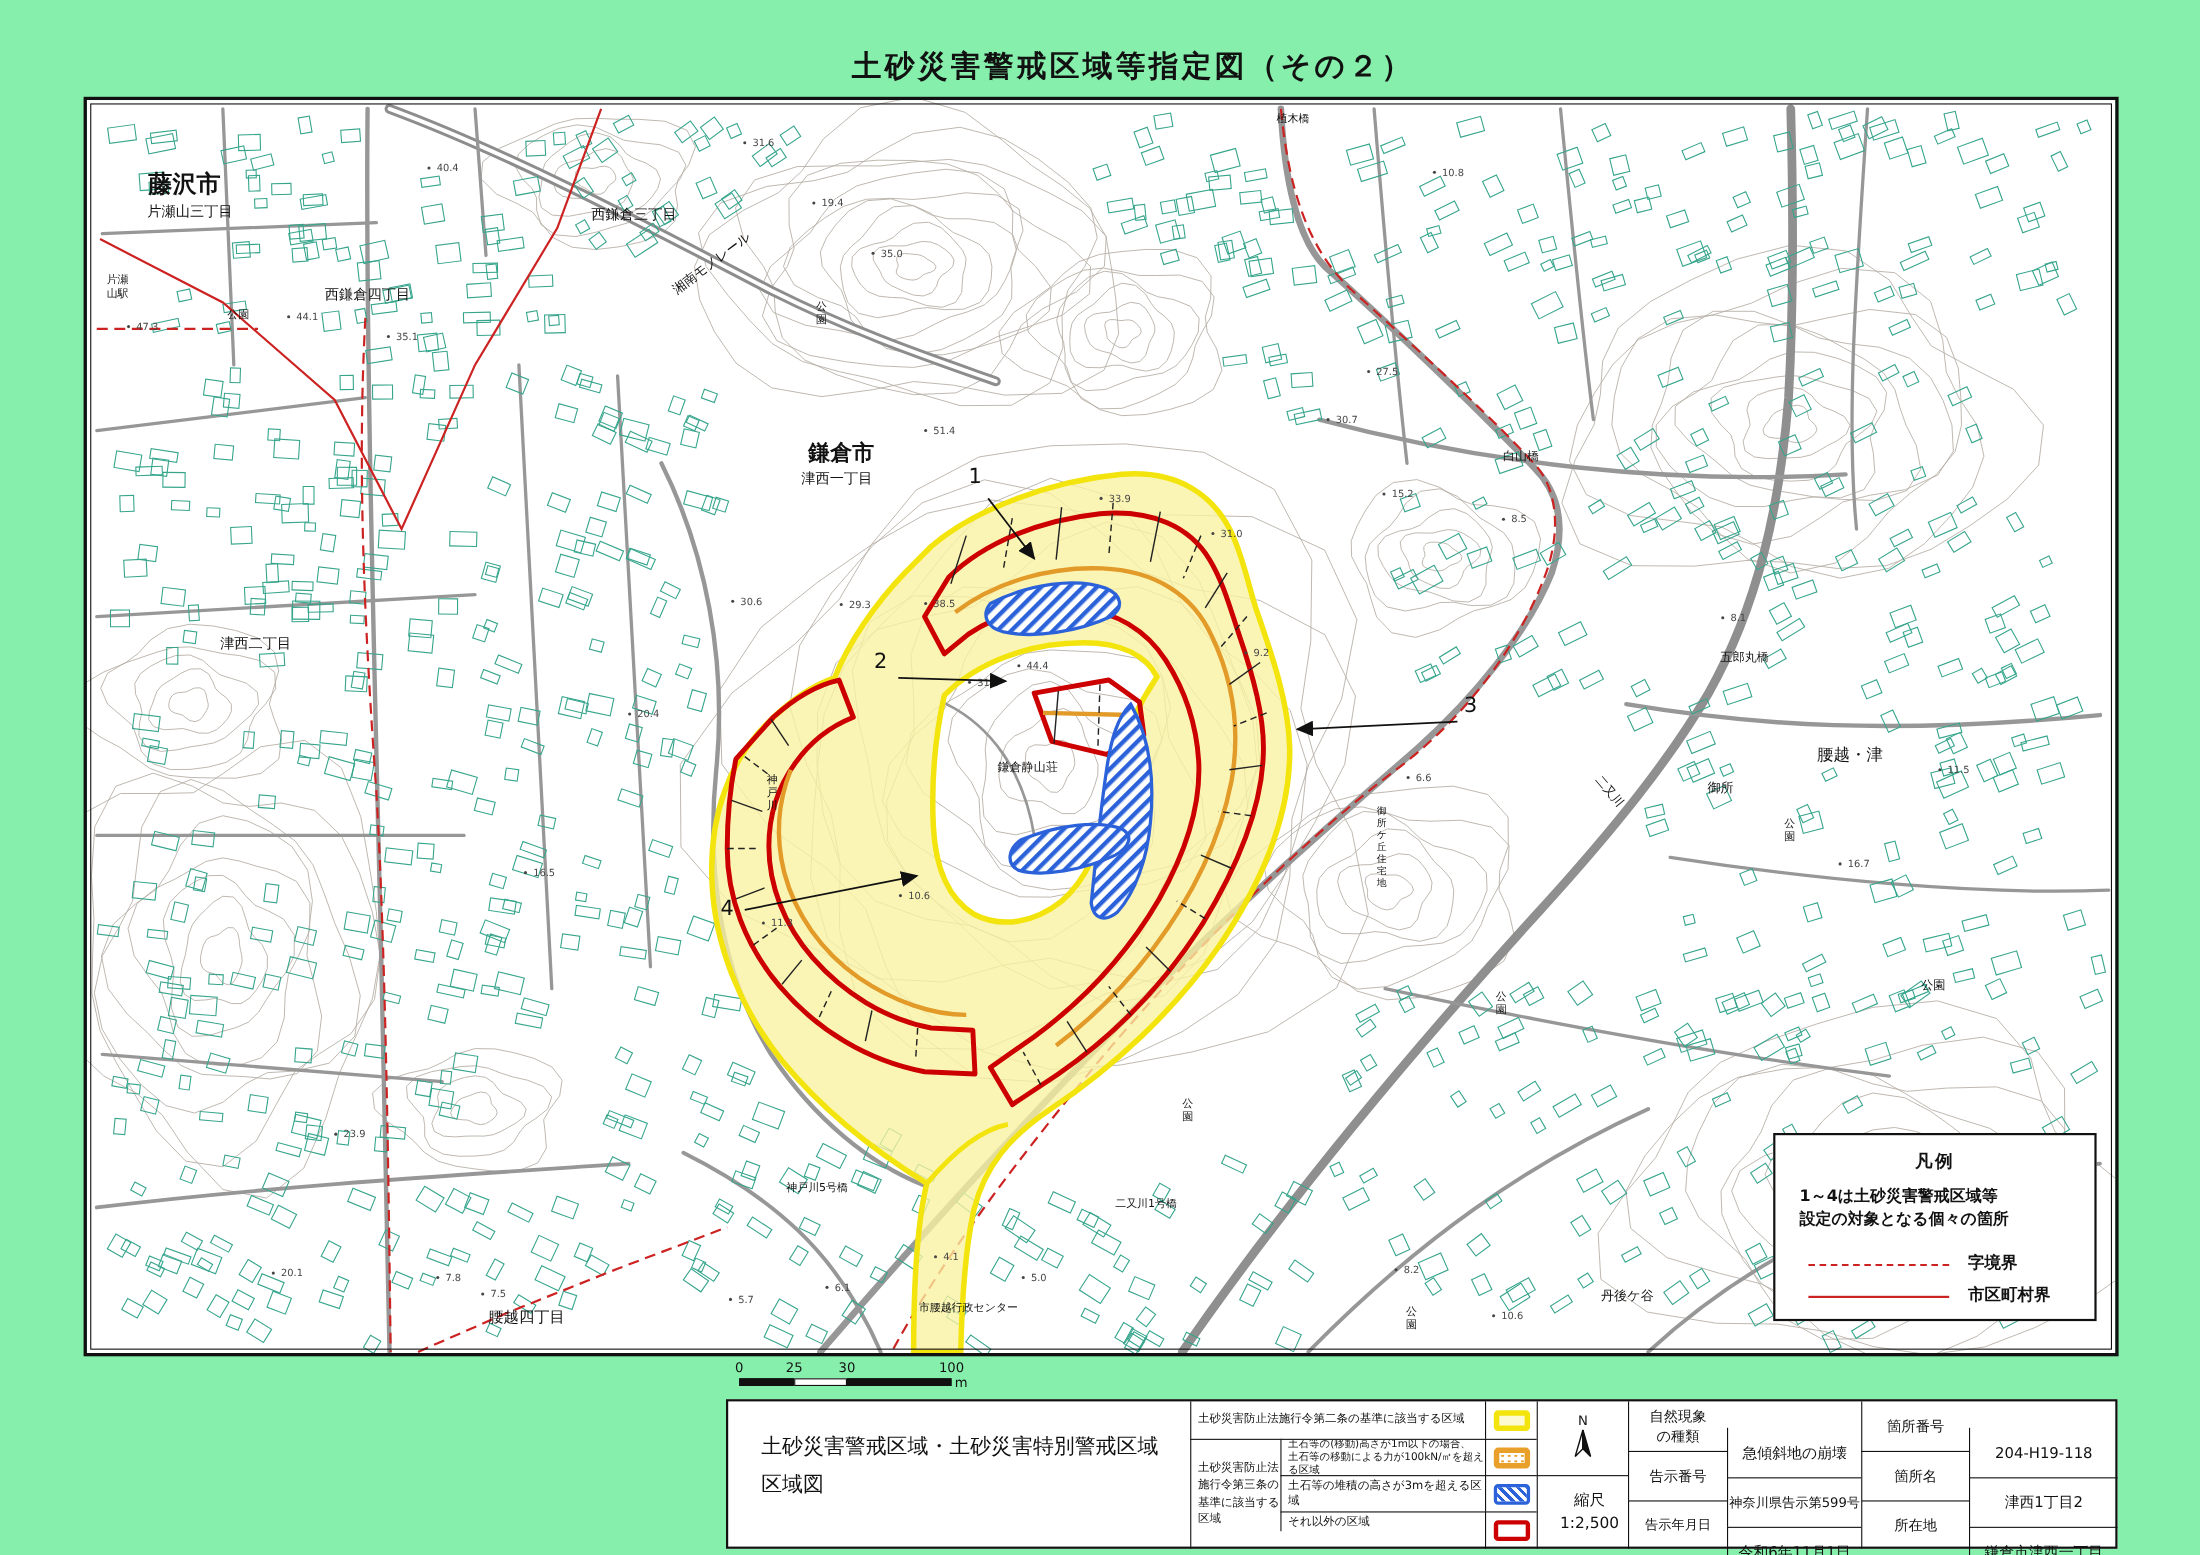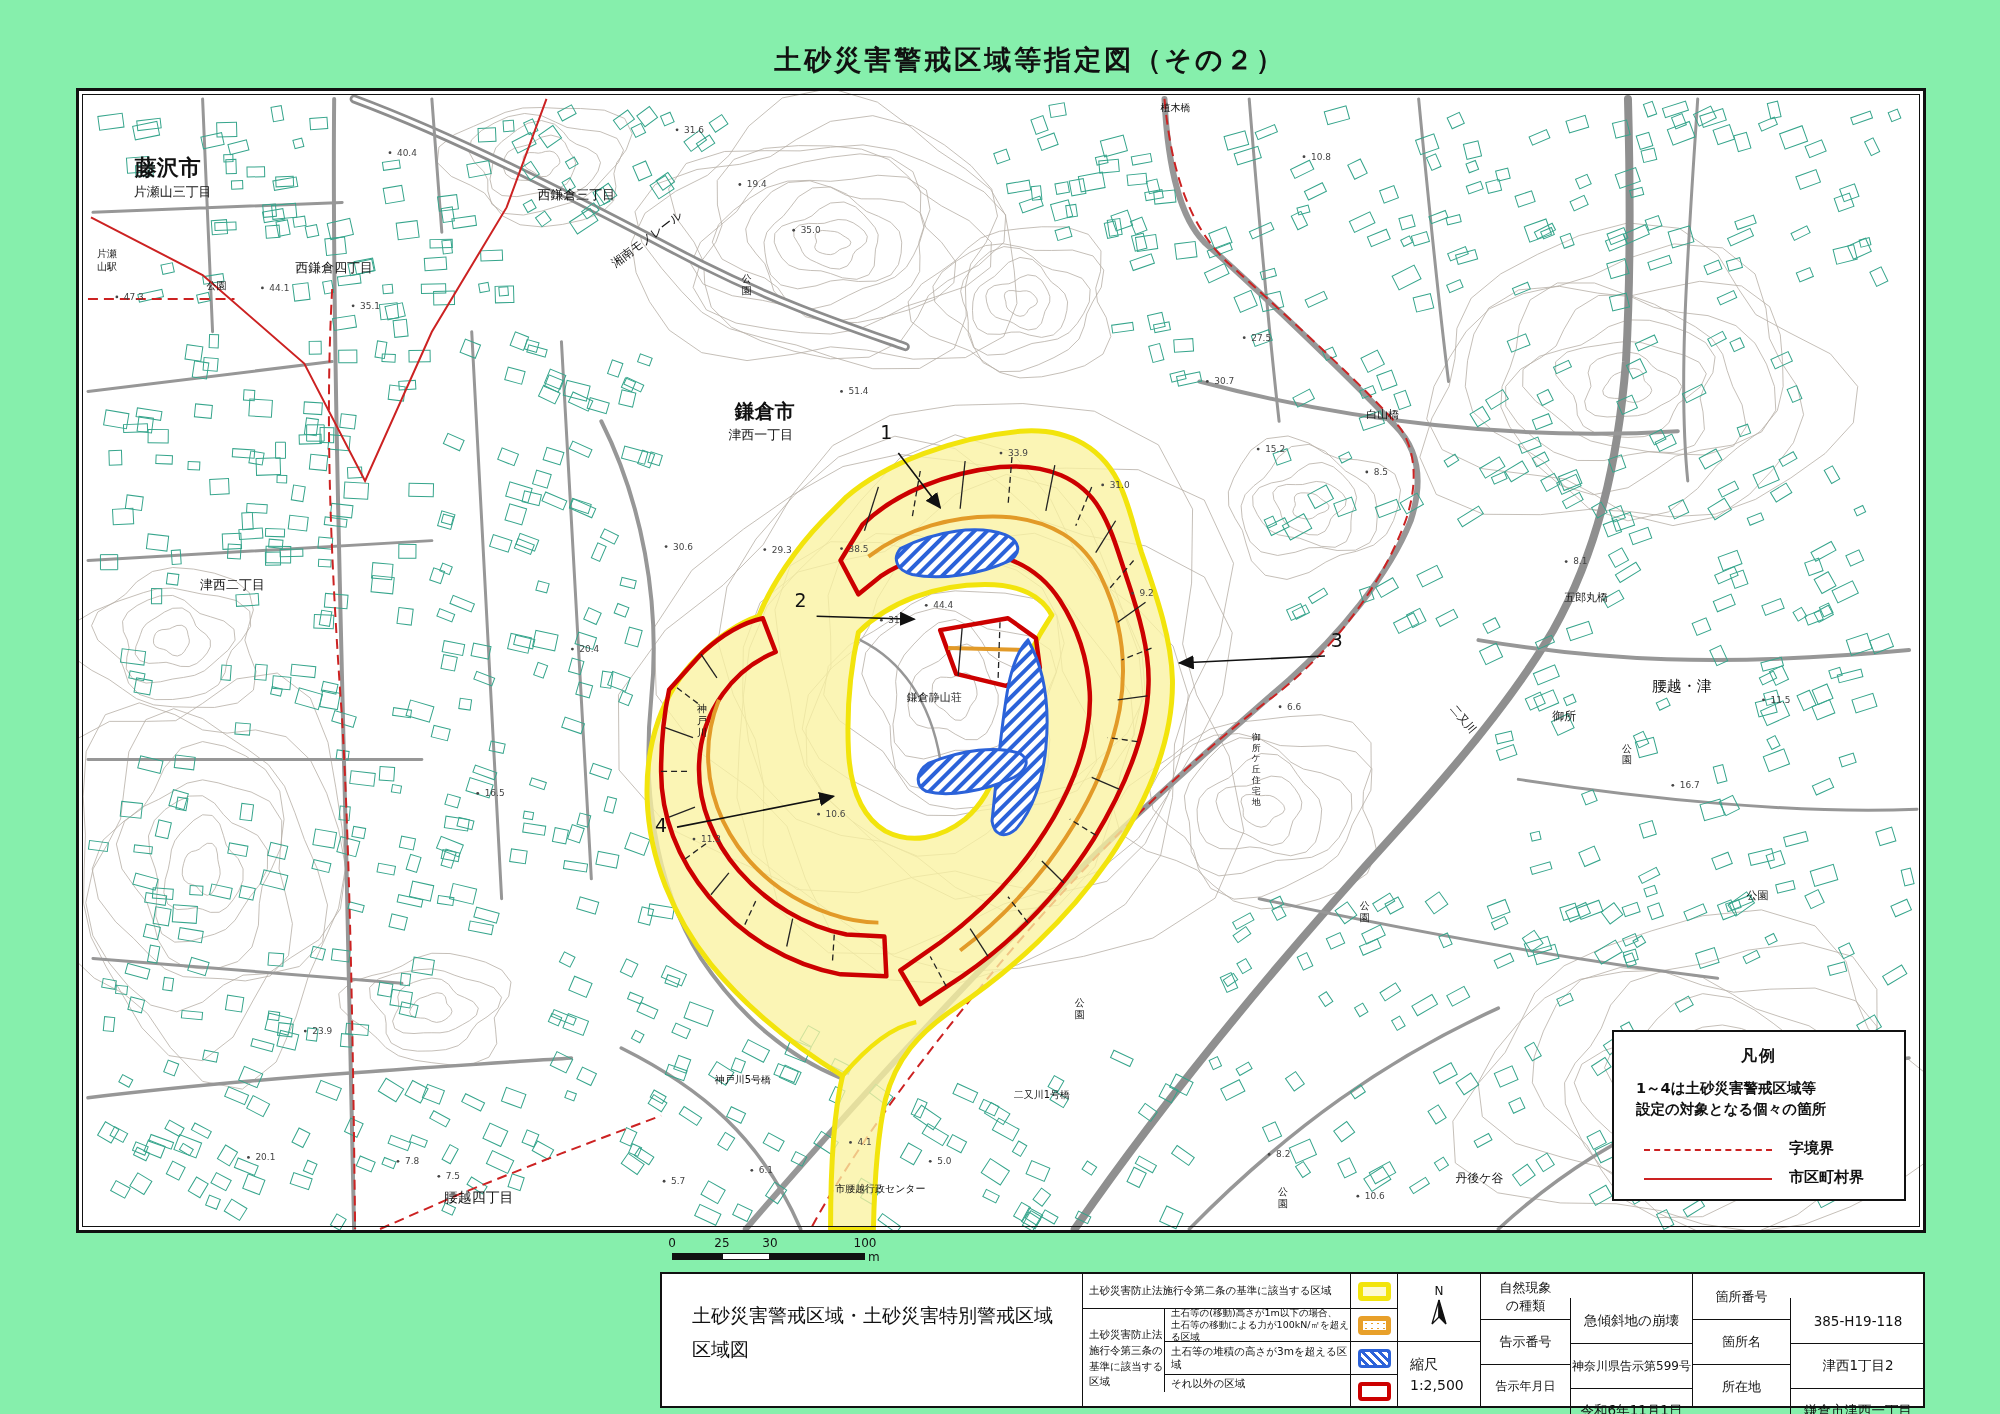--- a/index.html
+++ b/index.html
@@ -32,21 +32,21 @@
   .map-doc-title{left:0;top:0;width:420px;height:134px;padding:24px 0 0 30px;font-size:19px;line-height:1.8;}
   .leg-txt{font-size:10.5px;line-height:1.25;display:flex;align-items:center;padding-left:6px;}
   .pre{white-space:pre-line;}
   .swcell{display:flex;align-items:center;justify-content:center;}
   .sw{width:33px;height:19px;border-radius:4px;box-sizing:border-box;}
   .sw-y{border:5px solid #f2e40c;background:#fdfad2;}
   .sw-o{border:5px solid #e8a02a;background-color:#fff;background-image:radial-gradient(#e8a02a 1.1px, transparent 1.3px);background-size:6px 5px;}
   .sw-b{border:3px solid #2b62d9;background:repeating-linear-gradient(45deg,#fff,#fff 3px,#2b62d9 3px,#2b62d9 6px);}
   .sw-r{border:4.5px solid #cc0000;background:#fff;}
   .compass-cell{display:flex;flex-direction:column;align-items:center;justify-content:center;}
-  .scale-cell{display:flex;flex-direction:column;justify-content:center;font-size:14px;line-height:1.5;padding-left:12px;}
+  .scale-cell{display:flex;flex-direction:column;align-items:center;justify-content:center;font-size:14px;line-height:1.5;padding-left:12px;}
   .fieldlab{display:flex;align-items:center;justify-content:center;text-align:center;font-size:13px;}
   .fieldval{display:flex;align-items:center;justify-content:center;text-align:center;font-size:13.5px;margin-top:24px;}
 </style>
 </head>
 <body>
 
 <div class="page">
 
   <div class="abs page-title">土砂災害警戒区域等指定図（その２）</div>
 
@@ -1248,21 +1248,21 @@
     </div>
     <div class="bcell bl bt scale-cell" style="left:735px;top:67px;width:83px;height:67px">
       <span>縮尺</span>
       <span>1:2,500</span>
     </div>
 
     <div class="bcell bl bt fieldlab pre" style="left:818px;top:0px;width:90px;height:45px;border-top:none">自然現象
 の種類</div>
     <div class="bcell bl fieldval" style="left:908px;top:0px;width:122px;height:45px">急傾斜地の崩壊</div>
     <div class="bcell bl fieldlab" style="left:1030px;top:0px;width:98px;height:45px">箇所番号</div>
-    <div class="bcell bl fieldval" style="left:1128px;top:0px;width:135px;height:45px">385-H19-118</div>
+    <div class="bcell bl fieldval" style="left:1128px;top:0px;width:135px;height:45px">204-H19-118</div>
 
     <div class="bcell bl bt fieldlab" style="left:818px;top:45px;width:90px;height:45px">告示番号</div>
     <div class="bcell bl bt fieldval" style="left:908px;top:45px;width:122px;height:45px;font-size:12px">神奈川県告示第599号</div>
     <div class="bcell bl bt fieldlab" style="left:1030px;top:45px;width:98px;height:45px">箇所名</div>
     <div class="bcell bl bt fieldval" style="left:1128px;top:45px;width:135px;height:45px">津西1丁目2</div>
 
     <div class="bcell bl bt fieldlab" style="left:818px;top:90px;width:90px;height:44px;font-size:12px">告示年月日</div>
     <div class="bcell bl bt fieldval" style="left:908px;top:90px;width:122px;height:44px">令和6年11月1日</div>
     <div class="bcell bl bt fieldlab" style="left:1030px;top:90px;width:98px;height:44px">所在地</div>
     <div class="bcell bl bt fieldval" style="left:1128px;top:90px;width:135px;height:44px">鎌倉市津西一丁目</div>

